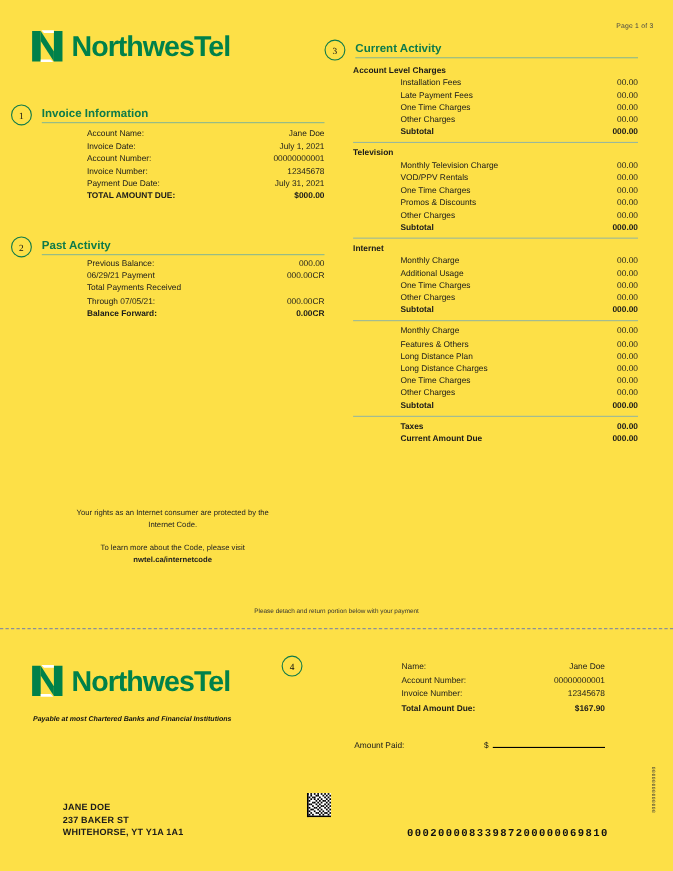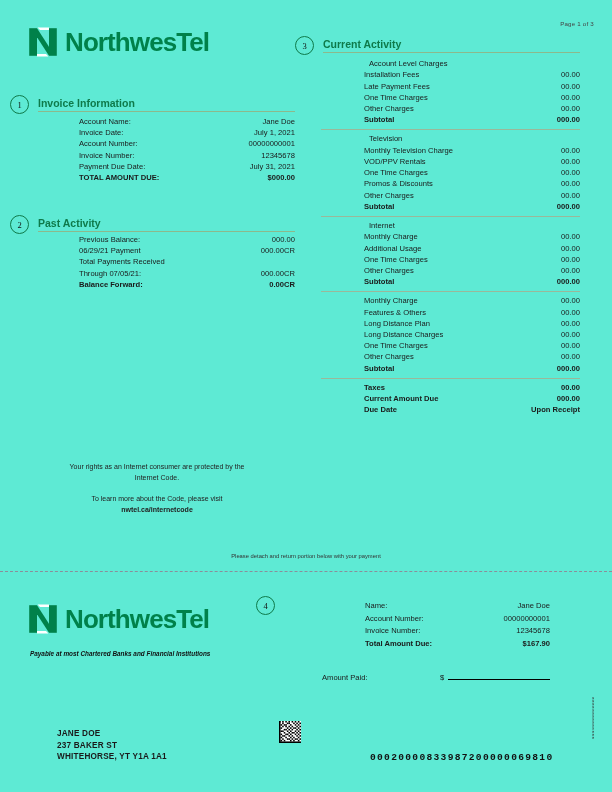--- a/index.html
+++ b/index.html
@@ -8,21 +8,21 @@
     background: #ffffff;
   }
   body {
     font-family: "Liberation Sans", sans-serif;
     color: #1a1a1a;
   }
   #page {
     position: relative;
     width: 612px;
     height: 792px;
-    background: #5eead4;
+    background: #fde047;
     overflow: hidden;
   }
   .abs { position: absolute; }
 
   
   .page-num {
     top: 20px; right: 18px;
     font-size: 6.2px;
     color: #444;
     letter-spacing: .2px;
@@ -72,21 +72,21 @@
   .row {
     display: flex;
     justify-content: space-between;
     align-items: baseline;
     white-space: nowrap;
     padding-left: 43px;
   }
   .row .k { text-align: left; }
   .row .v { text-align: right; }
   .row.bold .k, .row.bold .v { font-weight: 700; }
-  .grp-title { font-size: 7.6px; font-weight: 400; line-height: 11.4px; margin-left: 48px; }
+  .grp-title { font-size: 7.6px; font-weight: 700; line-height: 11.4px; }
   .grp-rule {
     border-top: 1px solid #9ab89a;
     margin: 4px 0 3px 0;
     height: 0;
   }
 
   
   .notice {
     text-align: center;
     font-size: 7px;
@@ -367,24 +367,20 @@
       <div class="grp-rule"></div>
 
       <div class="rows">
         <div class="row bold">
           <span class="k">Taxes</span>
           <span class="v">00.00</span>
         </div>
         <div class="row bold">
           <span class="k">Current Amount Due</span>
           <span class="v">000.00</span>
-        </div>
-        <div class="row bold">
-          <span class="k">Due Date</span>
-          <span class="v">Upon Receipt</span>
         </div>
       </div>
 
     </div>
   </div>
 
   <div class="abs notice" style="left:22px; top:462px; width:270px;">
     <div>Your rights as an Internet consumer are protected by the</div>
     <div>Internet Code.</div>
     <div style="height:11px;"></div>

